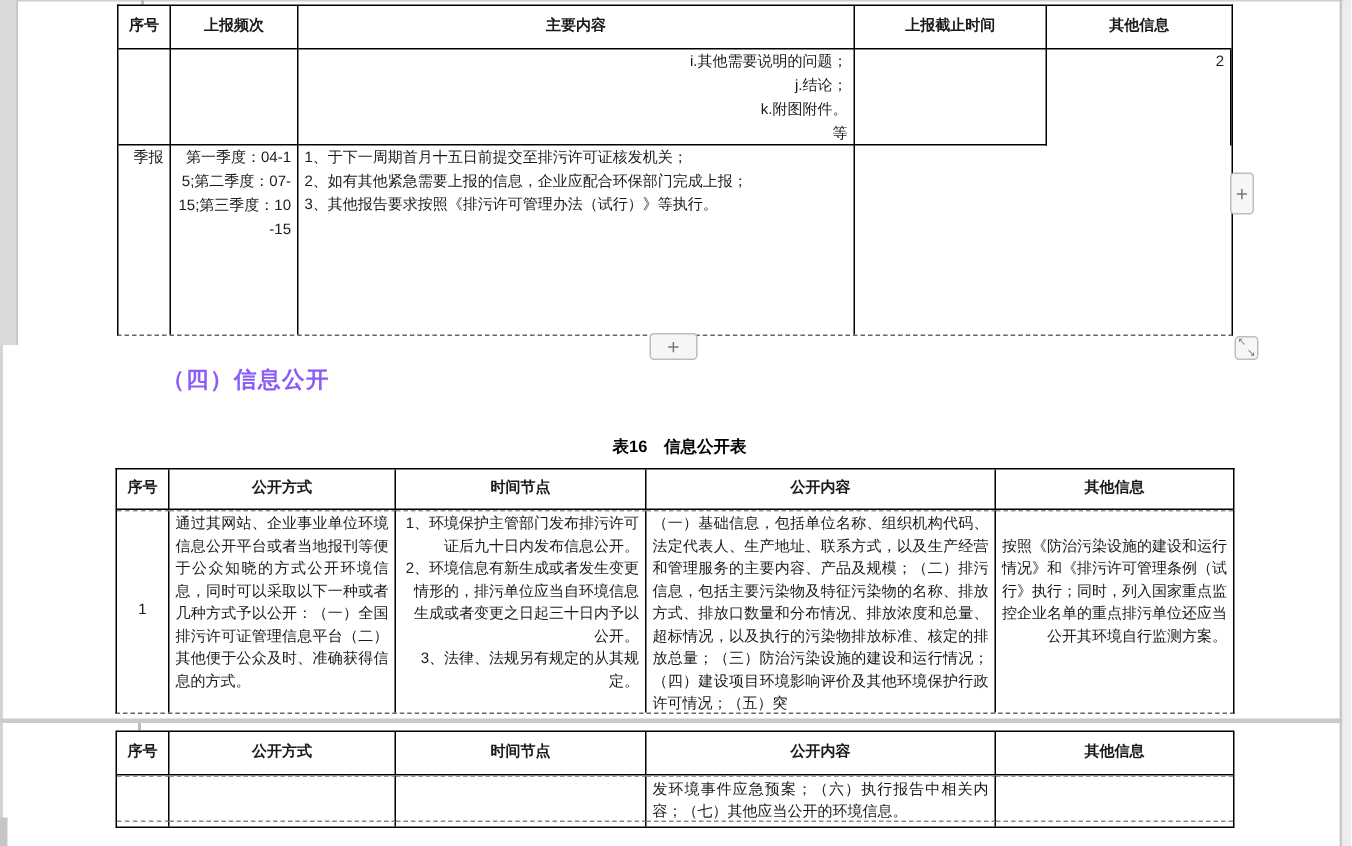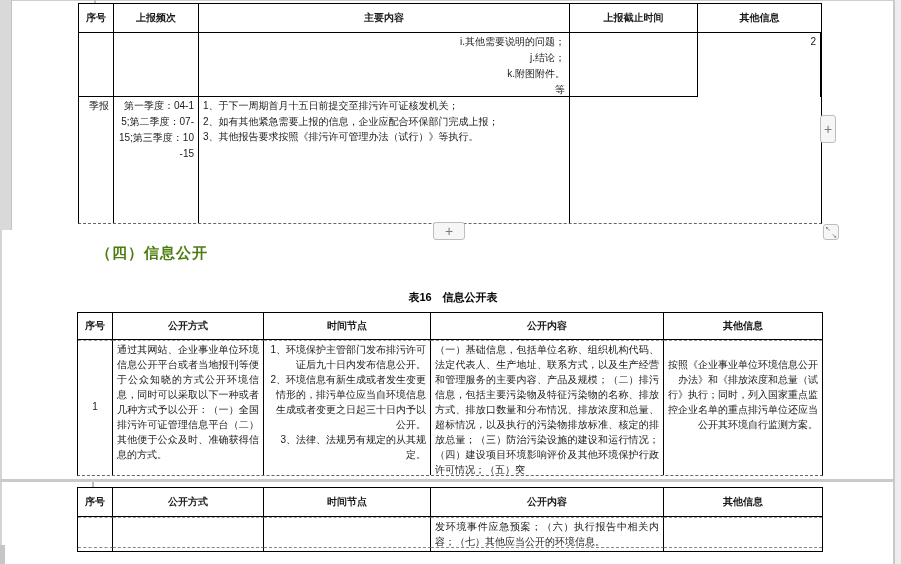--- a/index.html
+++ b/index.html
@@ -48,22 +48,22 @@
   #tableB .body{line-height:15px;border-top:1px dashed #999;}
   #tableB .seq-center{padding-top:58px;text-align:center;}
   #tableB .other-center{padding-top:16px;}
 
   #tableC{left:77px;top:487px;grid-template-columns:35px 151px 167px 233px 158px;
           grid-template-rows:29px 31px 3px;}
   #tableC .body{border-top:1px dashed #999;border-bottom:1px dashed #888;line-height:15px;}
   #tableC .gap{border-bottom:none;padding:0;}
 
   
-  #section-heading{position:absolute;left:96px;top:244px;font-size:15px;font-weight:bold;
-                   letter-spacing:1px;color:#4d7c0f;z-index:2;}
+  #section-heading{position:absolute;left:108px;top:244px;font-size:15px;font-weight:bold;
+                   letter-spacing:1px;color:#8b5cf6;z-index:2;}
   #table-caption{position:absolute;left:80px;top:290px;width:746px;text-align:center;
                  font-size:11px;font-weight:bold;color:#000;z-index:2;}
 </style>
 </head>
 <body>
 
 <div id="screen">
 
   <div class="top-line"></div>
   <div class="left-margin"></div>
@@ -118,21 +118,21 @@
     <div class="c hdr">时间节点</div>
     <div class="c hdr">公开内容</div>
     <div class="c hdr last">其他信息</div>
 
     <div class="c body nob seq-center">1</div>
     <div class="c body nob">通过其网站、企业事业单位环境信息公开平台或者当地报刊等便于公众知晓的方式公开环境信息，同时可以采取以下一种或者几种方式予以公开：（一）全国排污许可证管理信息平台（二）其他便于公众及时、准确获得信息的方式。</div>
     <div class="c body nob left">1、环境保护主管部门发布排污许可证后九十日内发布信息公开。
 2、环境信息有新生成或者发生变更情形的，排污单位应当自环境信息生成或者变更之日起三十日内予以公开。
 3、法律、法规另有规定的从其规定。</div>
     <div class="c body nob">（一）基础信息，包括单位名称、组织机构代码、法定代表人、生产地址、联系方式，以及生产经营和管理服务的主要内容、产品及规模；（二）排污信息，包括主要污染物及特征污染物的名称、排放方式、排放口数量和分布情况、排放浓度和总量、超标情况，以及执行的污染物排放标准、核定的排放总量；（三）防治污染设施的建设和运行情况；（四）建设项目环境影响评价及其他环境保护行政许可情况；（五）突</div>
-    <div class="c body nob last other-center">按照《企业事业单位环境信息公开办法》和《排放浓度和总量（试行》执行；同时，列入国家重点监控企业名单的重点排污单位还应当公开其环境自行监测方案。</div>
+    <div class="c body nob last other-center">按照《防治污染设施的建设和运行情况》和《排污许可管理条例（试行》执行；同时，列入国家重点监控企业名单的重点排污单位还应当公开其环境自行监测方案。</div>
   </div>
 
   <div id="tableC" class="tbl">
     <div class="c hdr">序号</div>
     <div class="c hdr">公开方式</div>
     <div class="c hdr">时间节点</div>
     <div class="c hdr">公开内容</div>
     <div class="c hdr last">其他信息</div>
 
     <div class="c body"></div>

